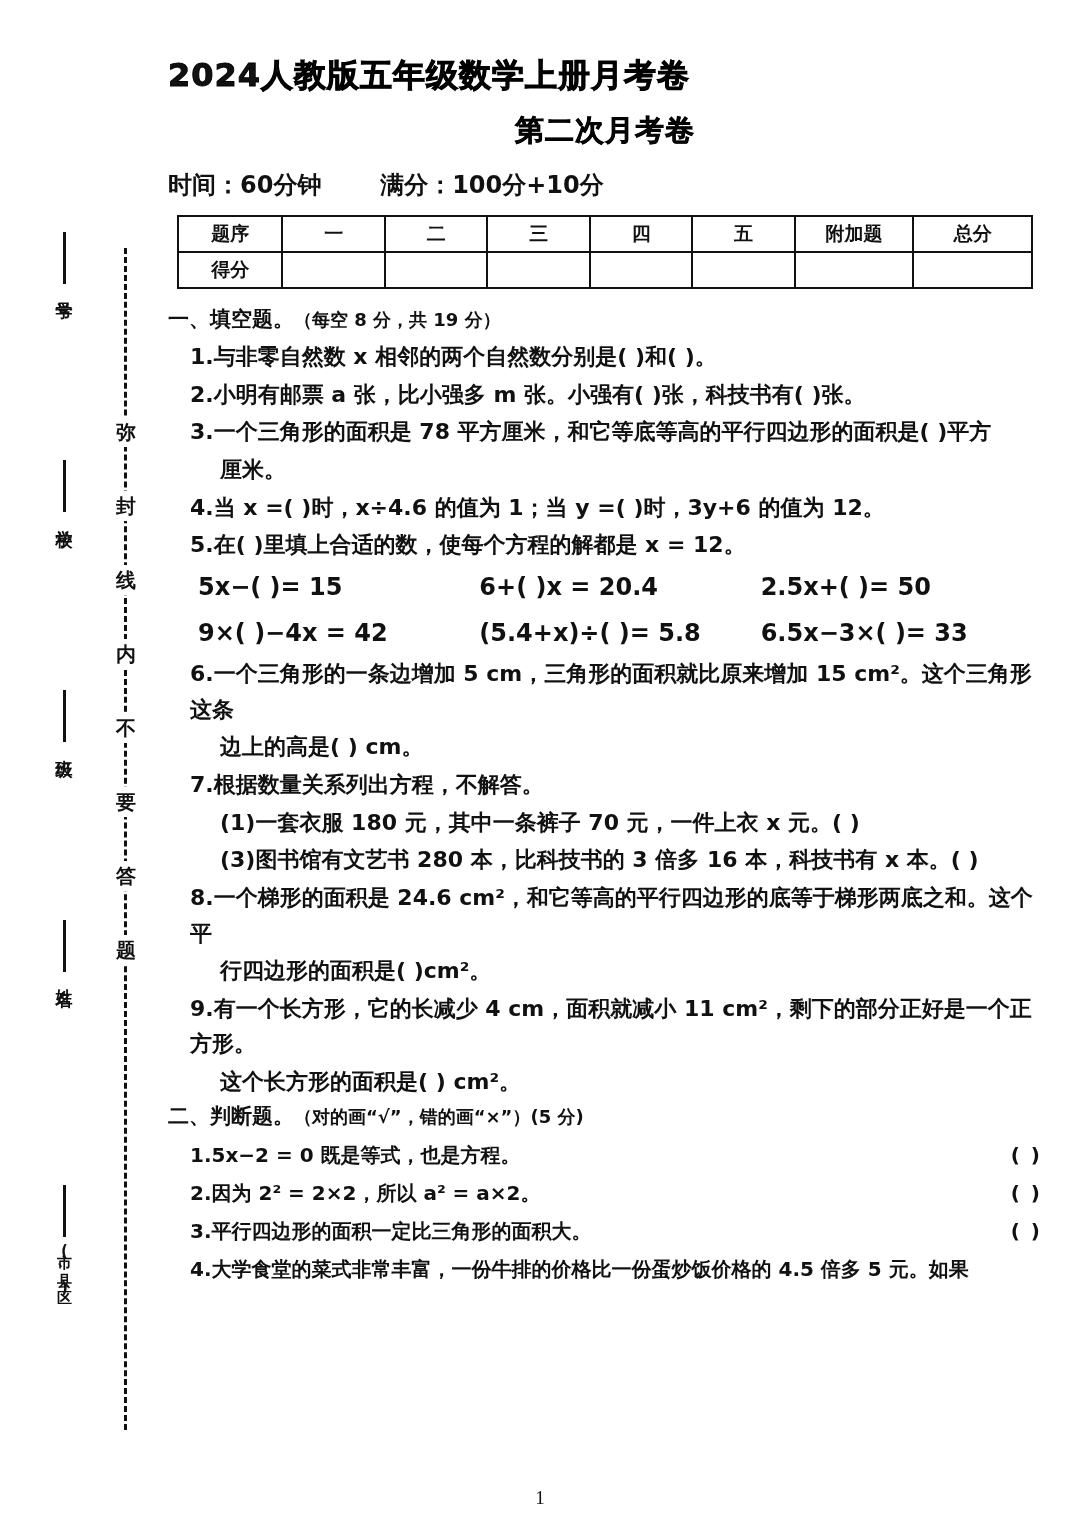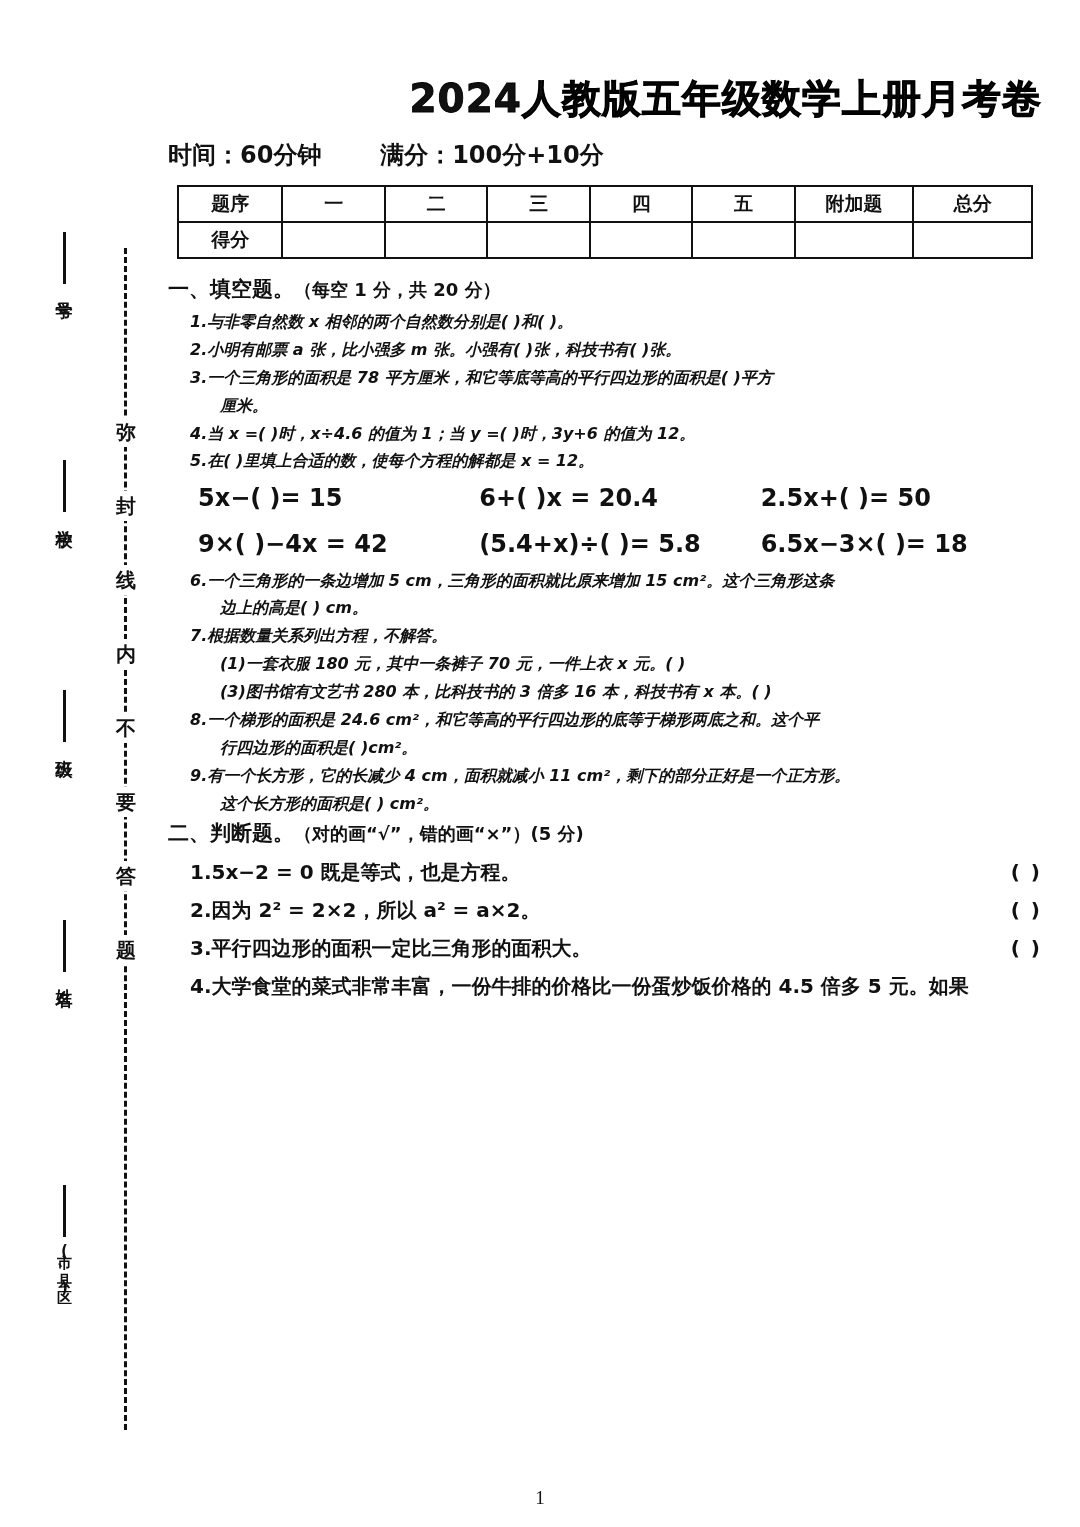--- a/index.html
+++ b/index.html
@@ -77,24 +77,24 @@
 
   
   #sheet {
     position: absolute;
     left: 160px; top: 0;
     width: 900px; height: 1527px;
     padding: 0 18px 0 8px;
   }
 
   #title-main {
-    margin-top: 78px;
-    text-align: right;
-    font-family: "DejaVu Sans", "Liberation Sans", sans-serif;
-    font-size: 39px;
+    margin-top: 58px;
+    text-align: left;
+    font-family: "DejaVu Sans", "Liberation Sans", sans-serif;
+    font-size: 32px;
     font-weight: 700;
     letter-spacing: 1px;
     -webkit-text-stroke: 0.9px #000;
     line-height: 1.1;
   }
   #title-sub {
     margin-top: 18px;
     text-align: center;
     font-family: "DejaVu Sans", "Liberation Sans", sans-serif;
     font-size: 29px;
@@ -139,27 +139,26 @@
     font-weight: 700;
     letter-spacing: 0px;
     white-space: nowrap;
   }
   .section-head .pts {
     font-size: 18px;
     font-weight: 700;
   }
   .q {
     font-family: "DejaVu Sans", "Liberation Sans", sans-serif;
-    font-size: 16px;
+    font-size: 22px;
     font-weight: 600;
     line-height: 1.62;
     margin: 0 0 2px 0;
     padding-left: 22px;
     letter-spacing: 0px;
-    font-style: italic;
   }
   .q.indent2 { padding-left: 52px; }
   .q .num { font-weight: 700; }
   .eqrow {
     display: flex;
     padding-left: 30px;
     font-family: "DejaVu Sans", "Liberation Sans", sans-serif;
     font-size: 24px;
     font-weight: 600;
     line-height: 1.9;
@@ -225,20 +224,21 @@
     <span class="seal-char">不</span>
     <span class="seal-char">要</span>
     <span class="seal-char">答</span>
     <span class="seal-char">题</span>
   </div>
 </div>
 
 <div id="sheet">
 
   <div id="title-main">2024人教版五年级数学上册月考卷</div>
+  <div id="title-sub">第二次月考卷</div>
 
   <div id="exam-meta">
     <span>时间：60分钟</span>
     <span class="gap"></span>
     <span>满分：100分+10分</span>
   </div>
 
   <table id="score-table">
     <colgroup>
       <col class="c-label">
@@ -268,21 +268,21 @@
         <td></td>
         <td></td>
         <td></td>
         <td></td>
         <td></td>
       </tr>
     </tbody>
   </table>
 
   <div class="section-head">
-    <span>一、填空题。</span><span class="pts">（每空 1 分，共 20 分）</span>
+    <span>一、填空题。</span><span class="pts">（每空 8 分，共 19 分）</span>
   </div>
 
   <div class="q">
     <span class="num">1.</span><span>与非零自然数 x 相邻的两个自然数分别是(          )和(          )。</span>
   </div>
 
   <div class="q">
     <span class="num">2.</span><span>小明有邮票 a 张，比小强多 m 张。小强有(          )张，科技书有(          )张。</span>
   </div>
 
@@ -302,21 +302,21 @@
   </div>
 
   <div class="eqrow">
     <span class="cell">5x−(        )= 15</span>
     <span class="cell">6+(        )x = 20.4</span>
     <span class="cell">2.5x+(        )= 50</span>
   </div>
   <div class="eqrow">
     <span class="cell">9×(        )−4x = 42</span>
     <span class="cell">(5.4+x)÷(      )= 5.8</span>
-    <span class="cell">6.5x−3×(        )= 18</span>
+    <span class="cell">6.5x−3×(        )= 33</span>
   </div>
 
   <div class="q">
     <span class="num">6.</span><span>一个三角形的一条边增加 5 cm，三角形的面积就比原来增加 15 cm²。这个三角形这条</span>
   </div>
   <div class="q indent2">
     <span>边上的高是(      ) cm。</span>
   </div>
 
   <div class="q">

